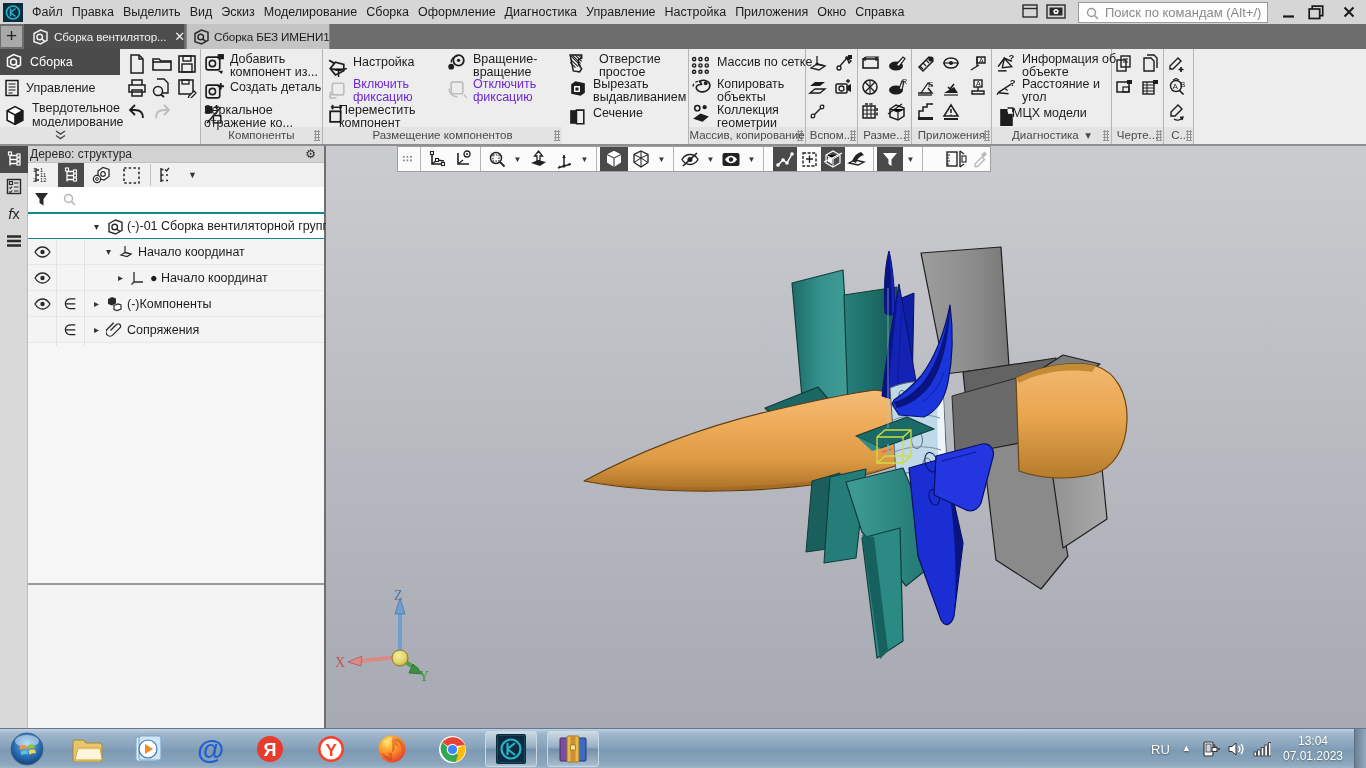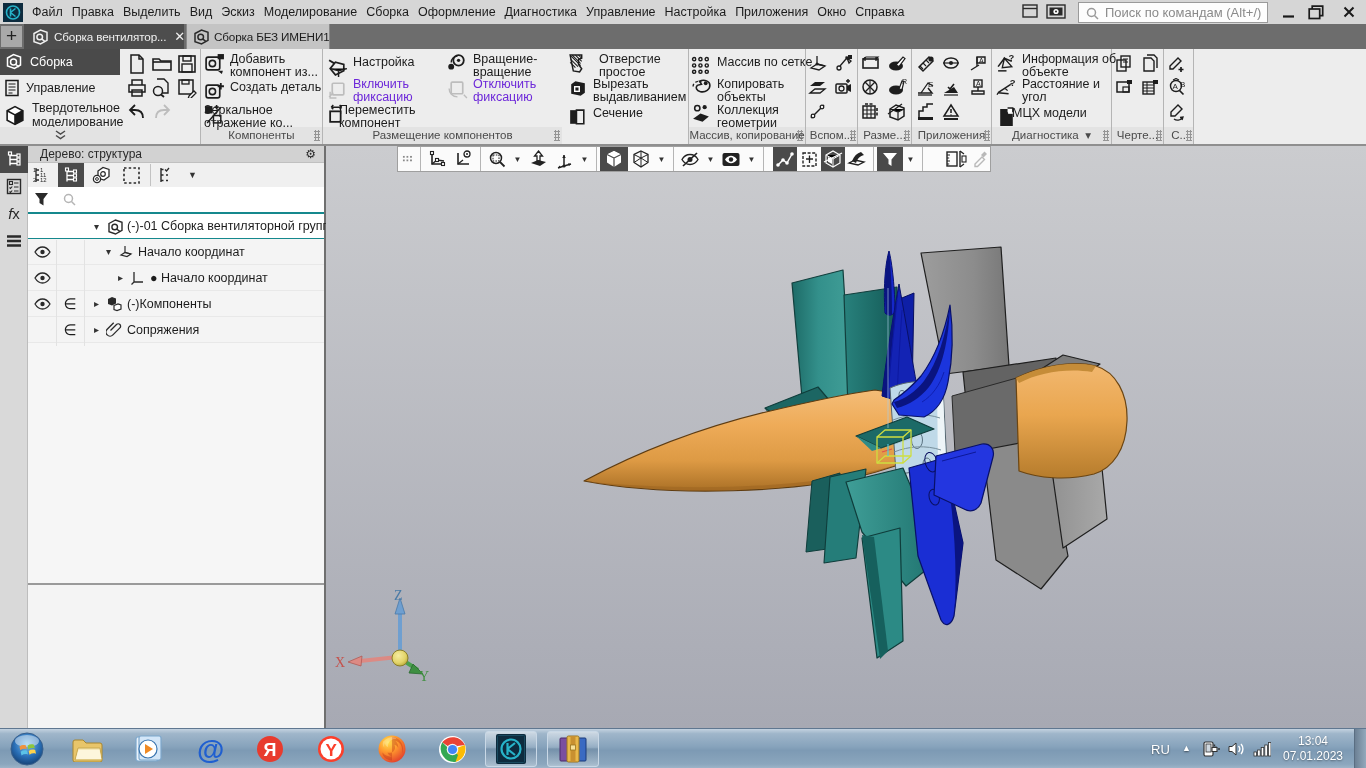--- a/index.html
+++ b/index.html
@@ -37,21 +37,21 @@
 .grip { position:absolute; bottom:3px; width:6px; height:11px; opacity:.55;
   background-image:radial-gradient(circle,#555 1px,transparent 1.2px); background-size:3px 3px; }
 
 
 .lstrip { position:absolute; left:0; top:146px; width:28px; height:582px; background:#d9d9d9; border-right:1px solid #bdbdbd; }
 .lstrip .tile { width:28px; height:27px; display:flex; align-items:center; justify-content:center; }
 .lstrip .tile.sel { background:#4a4a4a; }
 
 
 .lpanel { position:absolute; left:28px; top:146px; width:298px; height:582px; background:#f6f6f6; border-right:2px solid #6f6f6f; }
-.lp-head { position:absolute; left:0; top:0; width:100%; height:17px; background:#d2d2d2; font-size:12px; color:#2a2a2a; padding-left:12px; line-height:17px; border-bottom:1px solid #c0c0c0;}
+.lp-head { position:absolute; left:0; top:0; width:100%; height:17px; background:#d2d2d2; font-size:12px; color:#2a2a2a; padding-left:2px; line-height:17px; border-bottom:1px solid #c0c0c0;}
 .lp-tools { position:absolute; left:0; top:17px; width:100%; height:24px; background:#f0f0f0; display:flex; align-items:center; }
 .lp-filter { position:absolute; left:0; top:41px; width:100%; height:26px; background:#fff; border-bottom:1px solid #15888d; display:flex; align-items:center; }
 .tree { position:absolute; left:0; top:67px; width:100%; }
 .trow { position:relative; height:26px; font-size:12.5px; color:#1c1c1c; border-bottom:1px solid #e8e8e8; background:#f4f4f4; display:flex; align-items:center; white-space:nowrap; }
 .trow.sel { background:#fff; border-top:1px solid #15888d; border-bottom:1px solid #15888d; }
 .tcol1 { position:absolute; left:0; width:28px; text-align:center; }
 .tcol2 { position:absolute; left:28px; width:28px; text-align:center; }
 .tarrow { position:absolute; font-size:10px; color:#333; }
 .lp-low { position:absolute; left:0; top:437px; width:100%; height:2px; background:#9a9a9a; }
 .lp-low2 { position:absolute; left:0; top:439px; width:100%; height:143px; background:#f4f4f4; }

